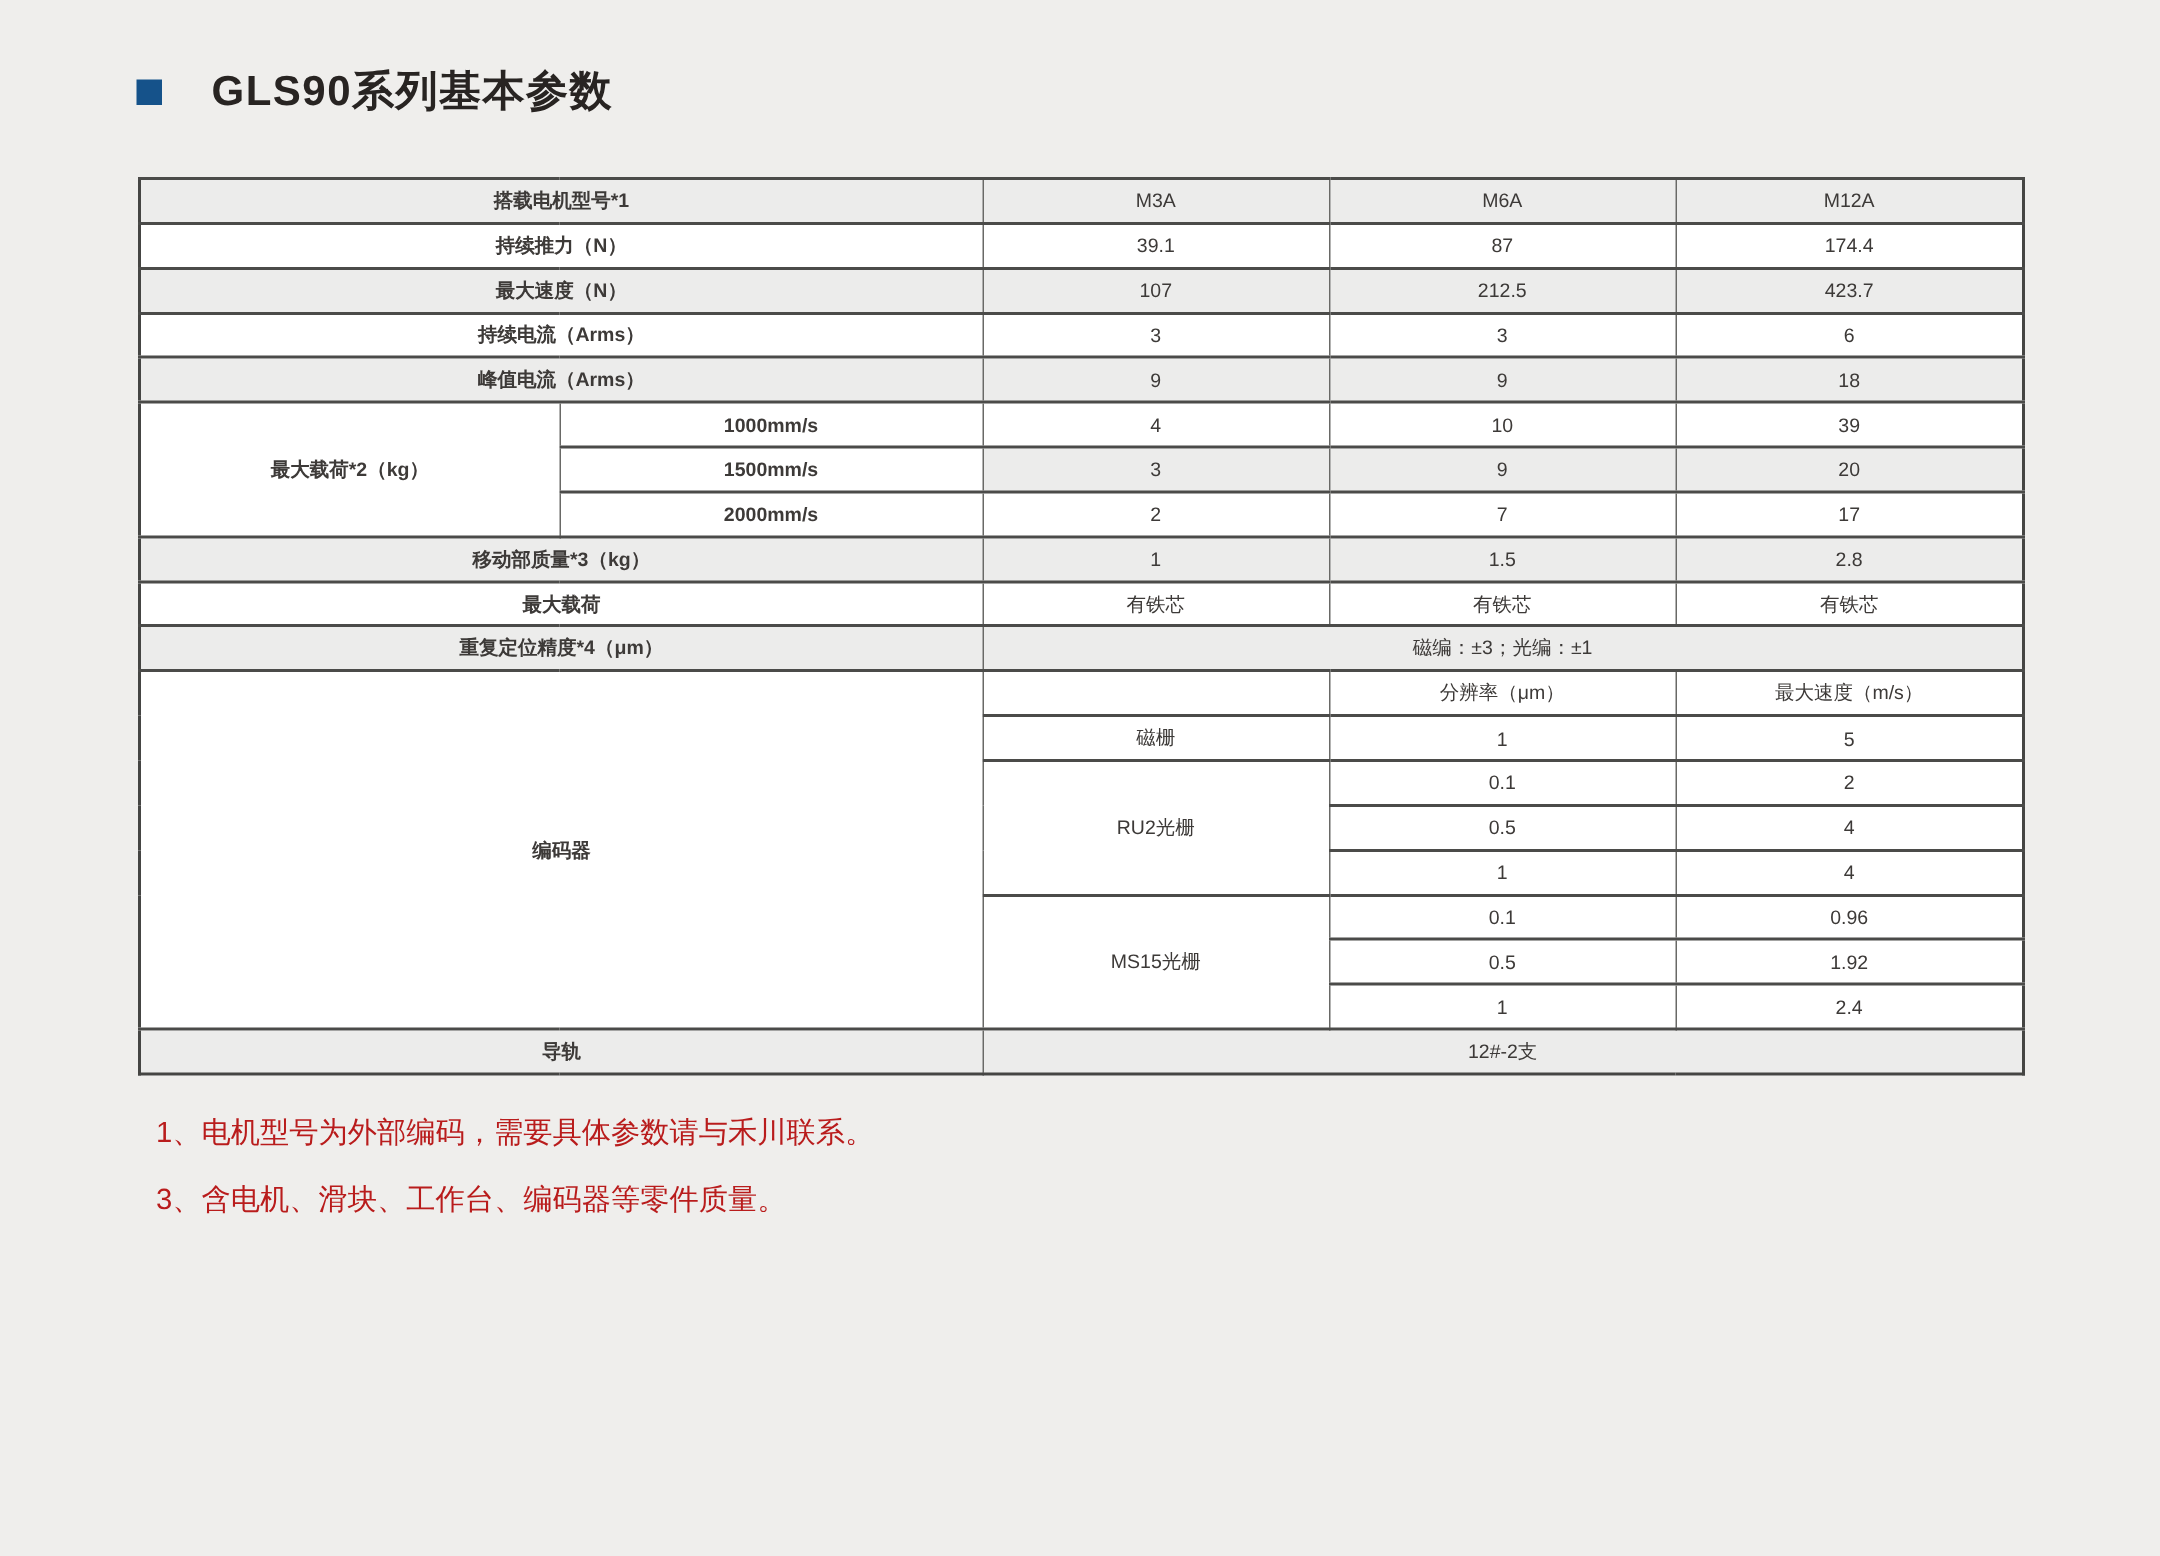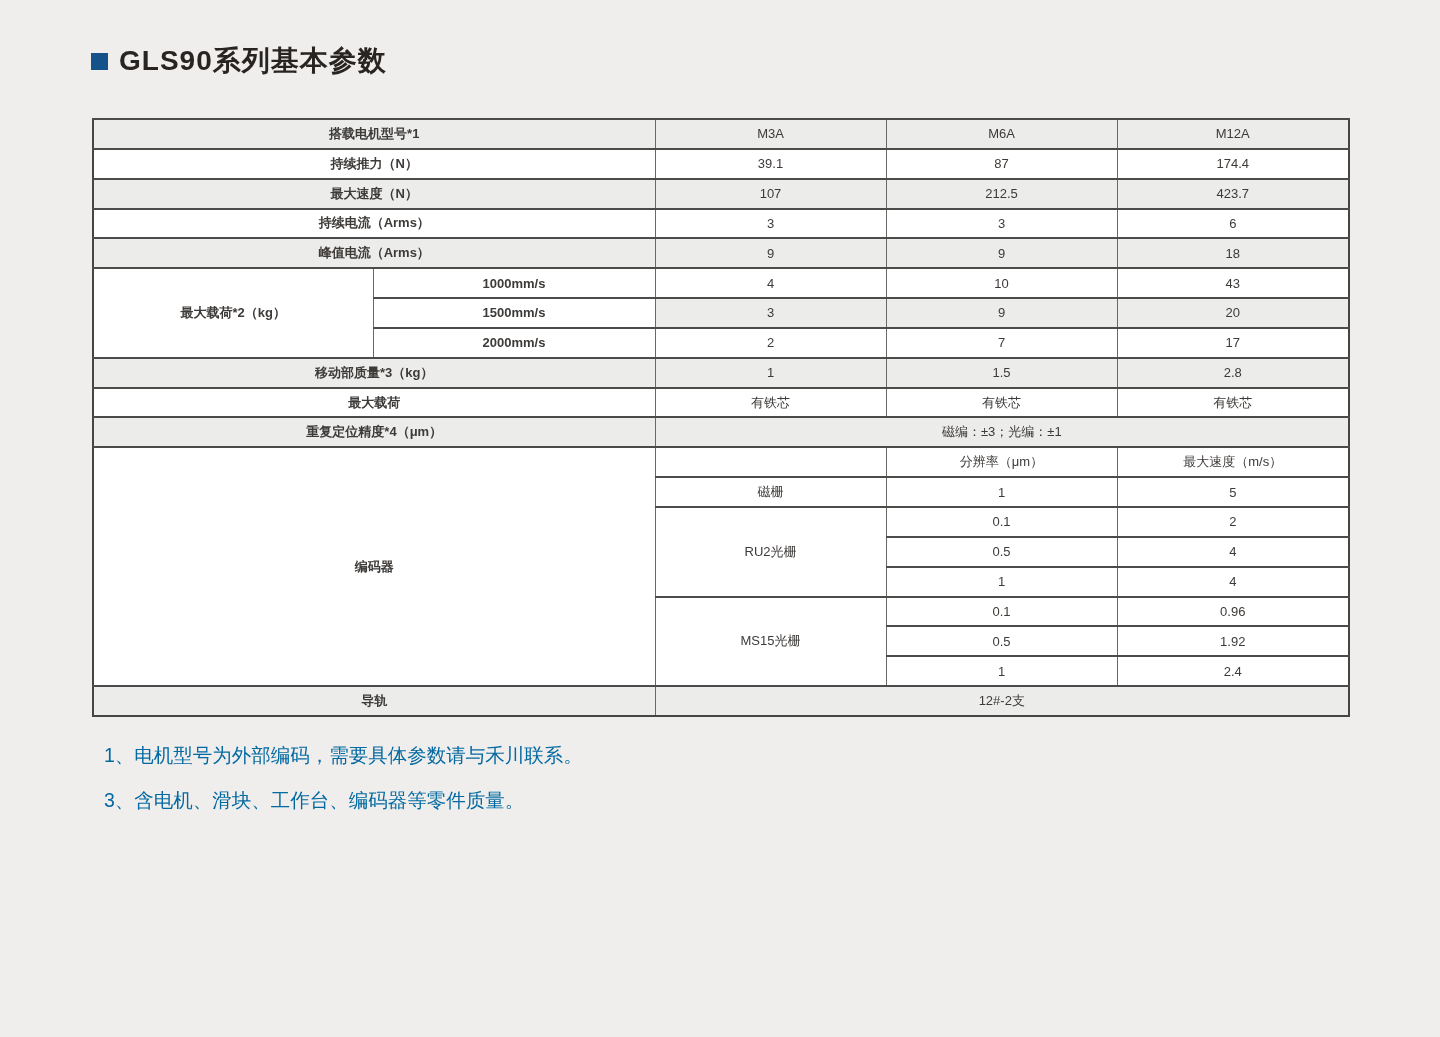--- a/index.html
+++ b/index.html
@@ -6,21 +6,21 @@
   body{
     width:1440px;height:1037px;
     background:#efeeec;
     font-family:"Liberation Sans","DejaVu Sans",sans-serif;
     color:#3d3a38;
     position:relative;
     overflow:hidden;
   }
   .title-row{
     position:absolute;left:91px;top:42px;
-    display:flex;align-items:center;gap:11px;
+    display:flex;align-items:center;gap:33px;
   }
   .bullet{
     width:17px;height:17px;background:#15528a;flex:0 0 auto;
   }
   .page-title{
     margin:0;font-size:28px;font-weight:bold;color:#282422;letter-spacing:1px;
   }
   table.spec{
     position:absolute;left:92px;top:118px;
     width:1256px;table-layout:fixed;border-collapse:collapse;
@@ -34,21 +34,21 @@
     text-align:center;vertical-align:middle;
     height:27.85px;padding:0 4px;
     color:#3d3a38;
     overflow:hidden;white-space:nowrap;
   }
   tr.shade td{background:#ececeb;}
   td.shade-cell{background:#ececeb;}
   td.lbl{font-weight:bold;}
   .notes{
     position:absolute;left:92px;top:733px;width:1290px;
-    font-size:19.5px;color:#0369a1;
+    font-size:19.5px;color:#b91c1c;
     padding-left:12px;
   }
   .notes p{
     margin:0;line-height:45px;
   }
 </style>
 </head>
 <body>
 
 <div class="title-row">
@@ -93,21 +93,21 @@
       <td colspan="2" class="lbl">峰值电流（Arms）</td>
       <td>9</td>
       <td>9</td>
       <td>18</td>
     </tr>
     <tr>
       <td rowspan="3" class="lbl">最大载荷*2（kg）</td>
       <td class="lbl">1000mm/s</td>
       <td>4</td>
       <td>10</td>
-      <td>43</td>
+      <td>39</td>
     </tr>
     <tr>
       <td class="lbl">1500mm/s</td>
       <td class="shade-cell">3</td>
       <td class="shade-cell">9</td>
       <td class="shade-cell">20</td>
     </tr>
     <tr>
       <td class="lbl">2000mm/s</td>
       <td>2</td>

